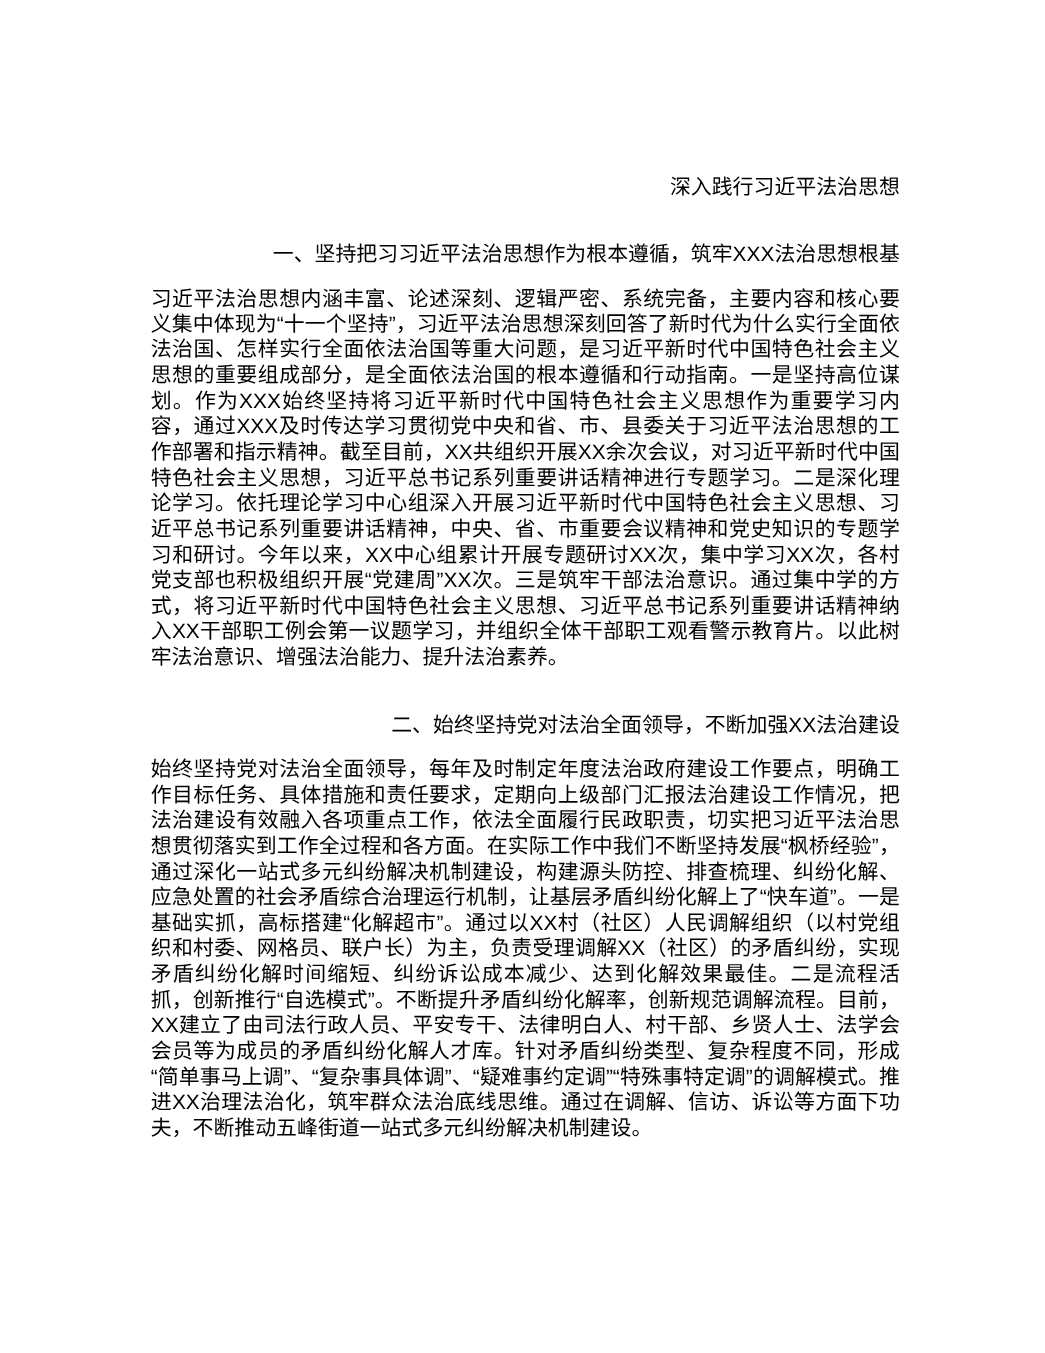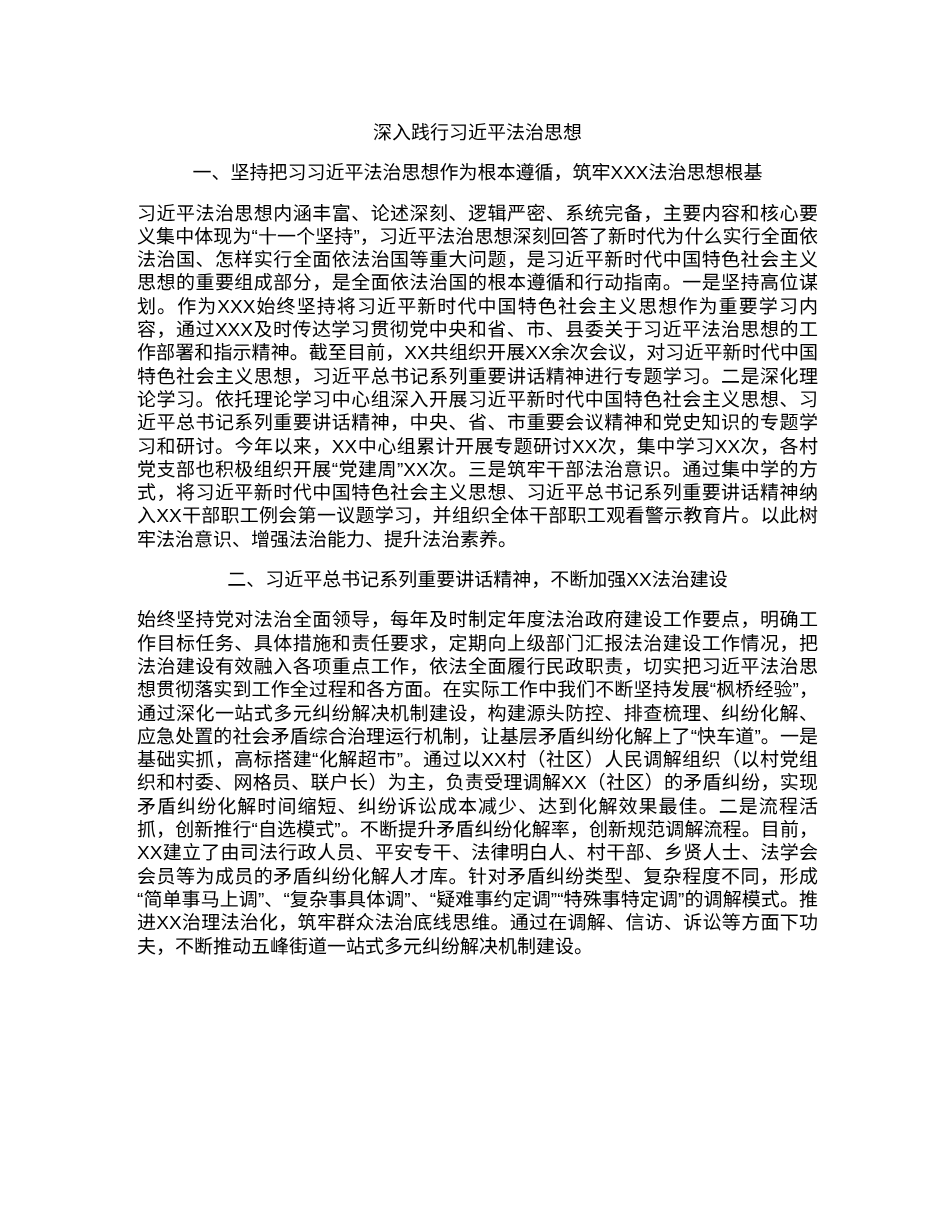--- a/index.html
+++ b/index.html
@@ -24,30 +24,31 @@
   }
   .block {
     margin: 0 0 17px 0;
     text-align: justify;
     word-break: break-all;
   }
   .block:last-child {
     margin-bottom: 0;
   }
   .title, .heading {
-    text-align: center;
+    text-align: right;
+    margin-top: 38px;
   }
 </style>
 </head>
 <body>
 
 <div class="doc">
   <p class="block title">深入践行习近平法治思想</p>
 
 
   <p class="block heading">一、坚持把习习近平法治思想作为根本遵循，筑牢XXX法治思想根基</p>
 
   <p class="block">习近平法治思想内涵丰富、论述深刻、逻辑严密、系统完备，主要内容和核心要义集中体现为“十一个坚持”，习近平法治思想深刻回答了新时代为什么实行全面依法治国、怎样实行全面依法治国等重大问题，是习近平新时代中国特色社会主义思想的重要组成部分，是全面依法治国的根本遵循和行动指南。一是坚持高位谋划。作为XXX始终坚持将习近平新时代中国特色社会主义思想作为重要学习内容，通过XXX及时传达学习贯彻党中央和省、市、县委关于习近平法治思想的工作部署和指示精神。截至目前，XX共组织开展XX余次会议，对习近平新时代中国特色社会主义思想，习近平总书记系列重要讲话精神进行专题学习。二是深化理论学习。依托理论学习中心组深入开展习近平新时代中国特色社会主义思想、习近平总书记系列重要讲话精神，中央、省、市重要会议精神和党史知识的专题学习和研讨。今年以来，XX中心组累计开展专题研讨XX次，集中学习XX次，各村党支部也积极组织开展“党建周”XX次。三是筑牢干部法治意识。通过集中学的方式，将习近平新时代中国特色社会主义思想、习近平总书记系列重要讲话精神纳入XX干部职工例会第一议题学习，并组织全体干部职工观看警示教育片。以此树牢法治意识、增强法治能力、提升法治素养。</p>
 
-  <p class="block heading">二、习近平总书记系列重要讲话精神，不断加强XX法治建设</p>
+  <p class="block heading">二、始终坚持党对法治全面领导，不断加强XX法治建设</p>
 
   <p class="block">始终坚持党对法治全面领导，每年及时制定年度法治政府建设工作要点，明确工作目标任务、具体措施和责任要求，定期向上级部门汇报法治建设工作情况，把法治建设有效融入各项重点工作，依法全面履行民政职责，切实把习近平法治思想贯彻落实到工作全过程和各方面。在实际工作中我们不断坚持发展“枫桥经验”，通过深化一站式多元纠纷解决机制建设，构建源头防控、排查梳理、纠纷化解、应急处置的社会矛盾综合治理运行机制，让基层矛盾纠纷化解上了“快车道”。一是基础实抓，高标搭建“化解超市”。通过以XX村（社区）人民调解组织（以村党组织和村委、网格员、联户长）为主，负责受理调解XX（社区）的矛盾纠纷，实现矛盾纠纷化解时间缩短、纠纷诉讼成本减少、达到化解效果最佳。二是流程活抓，创新推行“自选模式”。不断提升矛盾纠纷化解率，创新规范调解流程。目前，XX建立了由司法行政人员、平安专干、法律明白人、村干部、乡贤人士、法学会会员等为成员的矛盾纠纷化解人才库。针对矛盾纠纷类型、复杂程度不同，形成“简单事马上调”、“复杂事具体调”、“疑难事约定调”“特殊事特定调”的调解模式。推进XX治理法治化，筑牢群众法治底线思维。通过在调解、信访、诉讼等方面下功夫，不断推动五峰街道一站式多元纠纷解决机制建设。</p>
 </div>
 
 </body></html>

